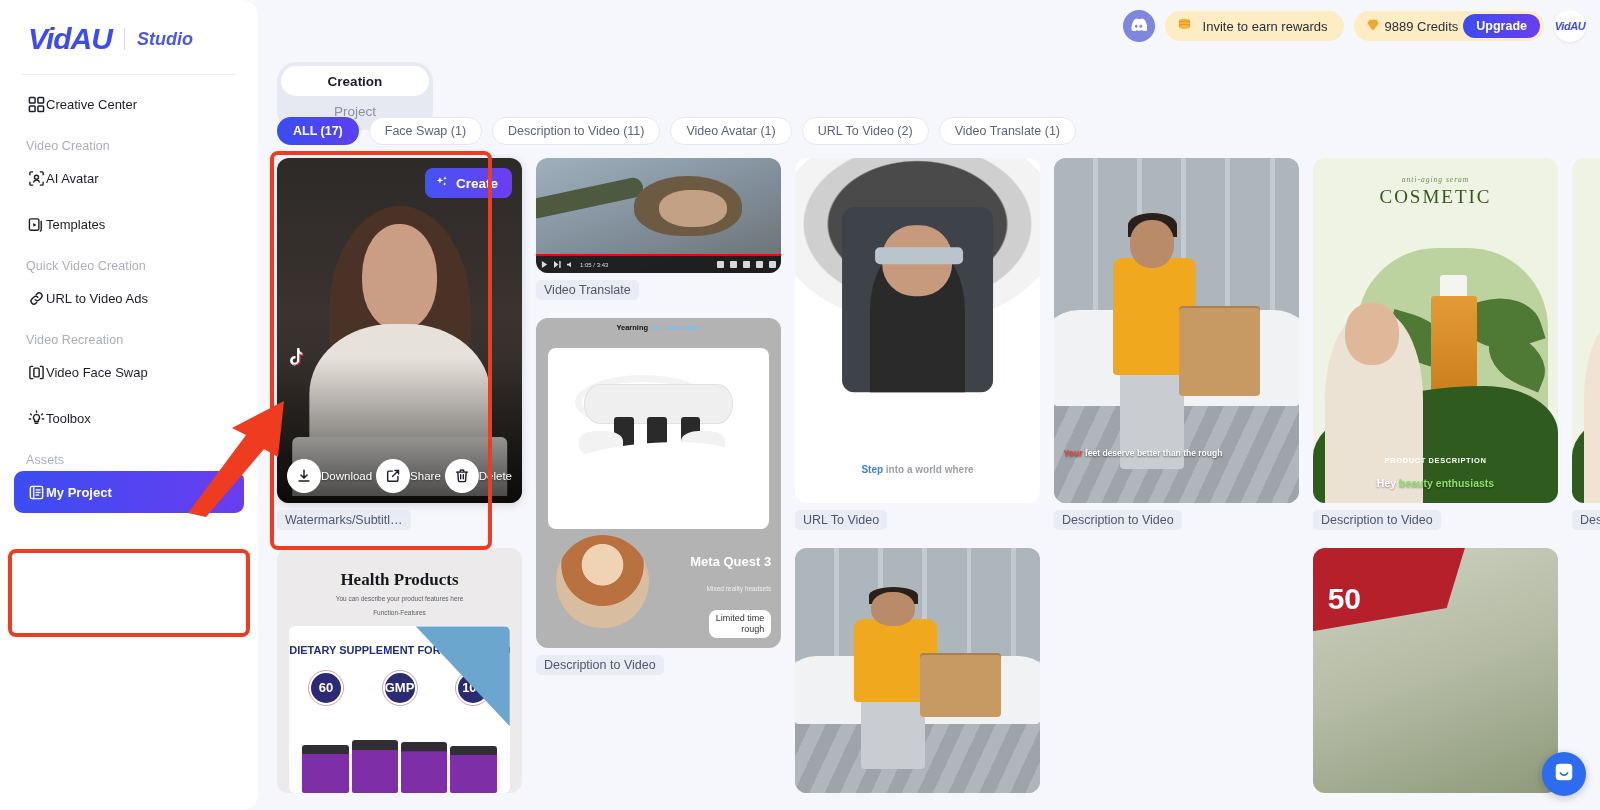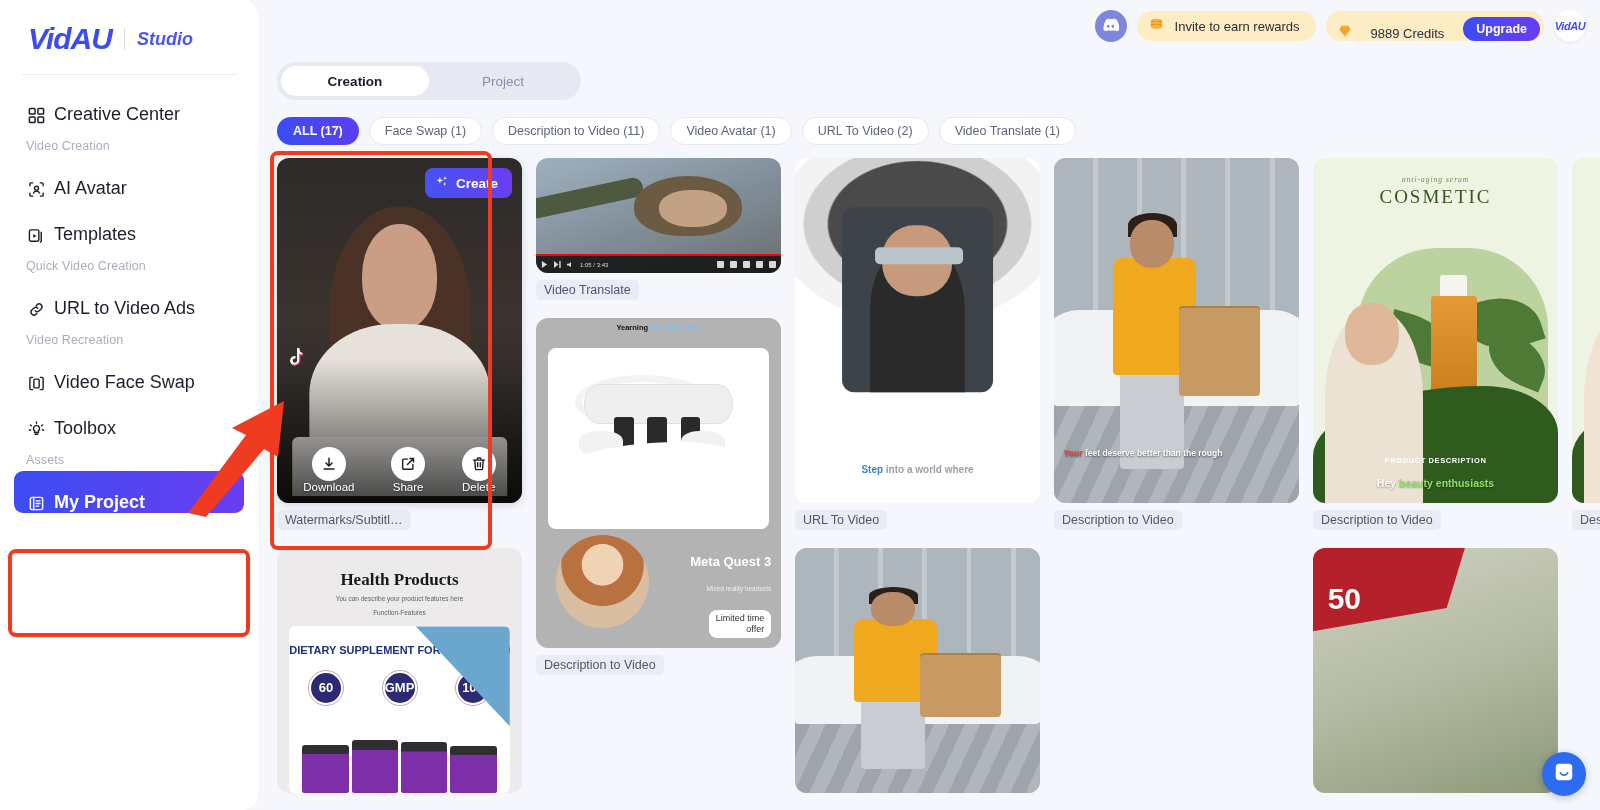--- a/index.html
+++ b/index.html
@@ -23,24 +23,24 @@
   .brand { display: flex; align-items: center; gap: 12px; padding: 24px 14px 0 14px; }
   .brand-logo {
     font-size: 30px; font-weight: 900; font-style: italic;
     color: #3d4bf5; letter-spacing: -1px; line-height: 1;
   }
   .brand-divider { width: 1px; height: 22px; background: #d8dbe6; }
   .brand-sub { font-size: 18px; font-style: italic; font-weight: 700; color: #4a56f0; text-align: center; }
   .brand-rule { height: 1px; background: #ebedf3; margin: 20px 8px 8px 8px; }
 
   .nav-item {
-    display: flex; align-items: flex-end; gap: 8px;
+    display: flex; align-items: center; gap: 0;
     height: 42px; padding: 0 12px; margin: 4px 0;
     border-radius: 9px; cursor: pointer;
-    color: #1c1f2b; font-size: 18px;
+    color: #1c1f2b; font-size: 13px;
   }
   .nav-group-label {
     font-size: 12.5px; color: #a9aebf; padding: 0 12px;
     margin: 14px 0 4px 0; letter-spacing: .1px;
   }
   .nav-icon { width: 20px; height: 20px; flex: 0 0 20px; display: flex; align-items: center; justify-content: center; }
   .nav-icon svg { display: block; }
 
   .nav-item.active {
     background: linear-gradient(90deg,#3b4df2 0%,#6a3df0 100%);
@@ -70,21 +70,21 @@
     background: #7c87dd; display: flex; align-items: center; justify-content: center;
     cursor: pointer;
   }
   .invite-pill {
     display: flex; align-items: center; gap: 11px;
     background: #fdecc4; border-radius: 18px;
     height: 30px; padding: 0 16px 0 12px;
     font-size: 13px; color: #2b2f3b; cursor: pointer; font-weight: 500;
   }
   .credits-pill {
-    display: flex; align-items: flex-end; gap: 19px;
+    display: flex; align-items: center; gap: 5px;
     background: #fdecc4; border-radius: 18px;
     height: 30px; padding: 0 4px 0 12px;
     font-size: 13px; color: #2b2f3b; font-weight: 500;
   }
   .upgrade-btn {
     background: linear-gradient(90deg,#3b4df2,#6a3df0);
     color: #fff; font-size: 12.5px; font-weight: 700;
     border-radius: 15px; padding: 0 13px; height: 24px;
     display: flex; align-items: center; cursor: pointer; border: none;
   }
@@ -92,21 +92,21 @@
     width: 32px; height: 32px; border-radius: 50%; background: #fff;
     display: flex; align-items: center; justify-content: center;
     font-size: 11px; font-weight: 900; font-style: italic; color: #3d4bf5;
     cursor: pointer; letter-spacing: -.4px;
     box-shadow: 0 1px 3px rgba(0,0,0,.08);
   }
 
   .seg-tabs {
     position: absolute; left: 19px; top: 62px;
     background: #e6e9f2; border-radius: 20px; padding: 4px;
-    display: flex; gap: 0; z-index: 10;
+    display: flex; gap: 0; z-index: 10; flex-direction: column;
   }
   .seg-tab {
     width: 148px; height: 30px; border-radius: 16px;
     display: flex; align-items: center; justify-content: center;
     font-size: 13.5px; color: #8a90a3; cursor: pointer;
   }
   .seg-tab.active { background: #fff; color: #1b1e29; font-weight: 700; }
 
   .chips { position: absolute; left: 19px; top: 117px; display: flex; gap: 10px; z-index: 10; }
   .chip {
@@ -148,21 +148,21 @@
     background: linear-gradient(90deg,#4553f3,#6b3ef0);
     color:#fff; font-size: 13.5px; font-weight: 700;
     border-radius: 8px; height: 30px; padding: 0 14px 0 10px;
     display: flex; align-items: center; gap: 7px; cursor: pointer; border: none;
   }
   .actions-row {
     position: absolute; left: 0; right: 0; bottom: 10px; z-index: 6;
     display: flex; justify-content: space-around; align-items: flex-end;
     padding: 0 8px;
   }
-  .action { display: flex; flex-direction: column; align-items: center; gap: 0; cursor: pointer; }
+  .action { display: flex; flex-direction: row; align-items: center; gap: 0; cursor: pointer; }
   .action-circle {
     width: 34px; height: 34px; border-radius: 50%; background: #fff;
     display: flex; align-items: center; justify-content: center;
   }
   .action-label { color: #fff; font-size: 11.5px; text-shadow: 0 1px 2px rgba(0,0,0,.5); }
   .scrim {
     position:absolute; left:0; right:0; bottom:0; height: 42%;
     background: linear-gradient(to top, rgba(0,0,0,.72), rgba(0,0,0,0));
     z-index: 5;
   }
@@ -628,21 +628,21 @@
           </div>
           <div class="vr-head">
             <span>Yearning</span>
             <em>for interaction</em>
           </div>
           <div class="vr-person"></div>
           <div class="vr-title">Meta Quest 3</div>
           <div class="vr-sub">Mixed reality headsets</div>
           <div class="vr-bubble">
             <div>Limited time</div>
-            <div>offer</div>
+            <div>rough</div>
           </div>
         </div>
         <div class="card-label">Description to Video</div>
       </div>
 
       
 
       
       <div class="card">
         <div class="thumb art-coffee" style="height:345px">

